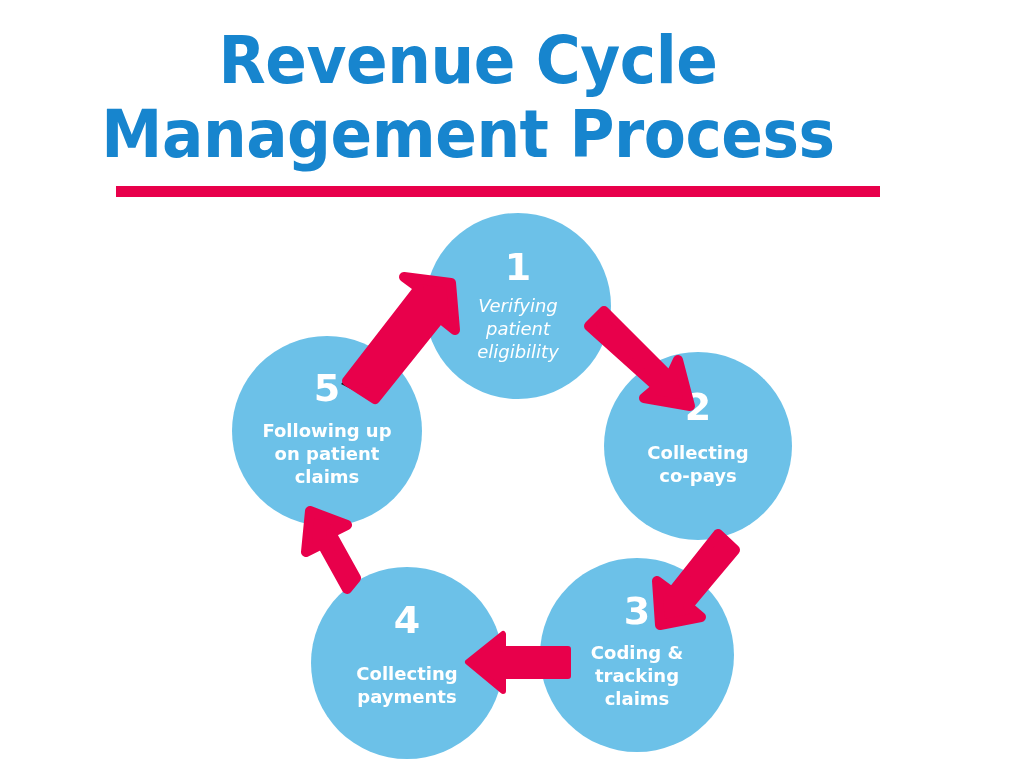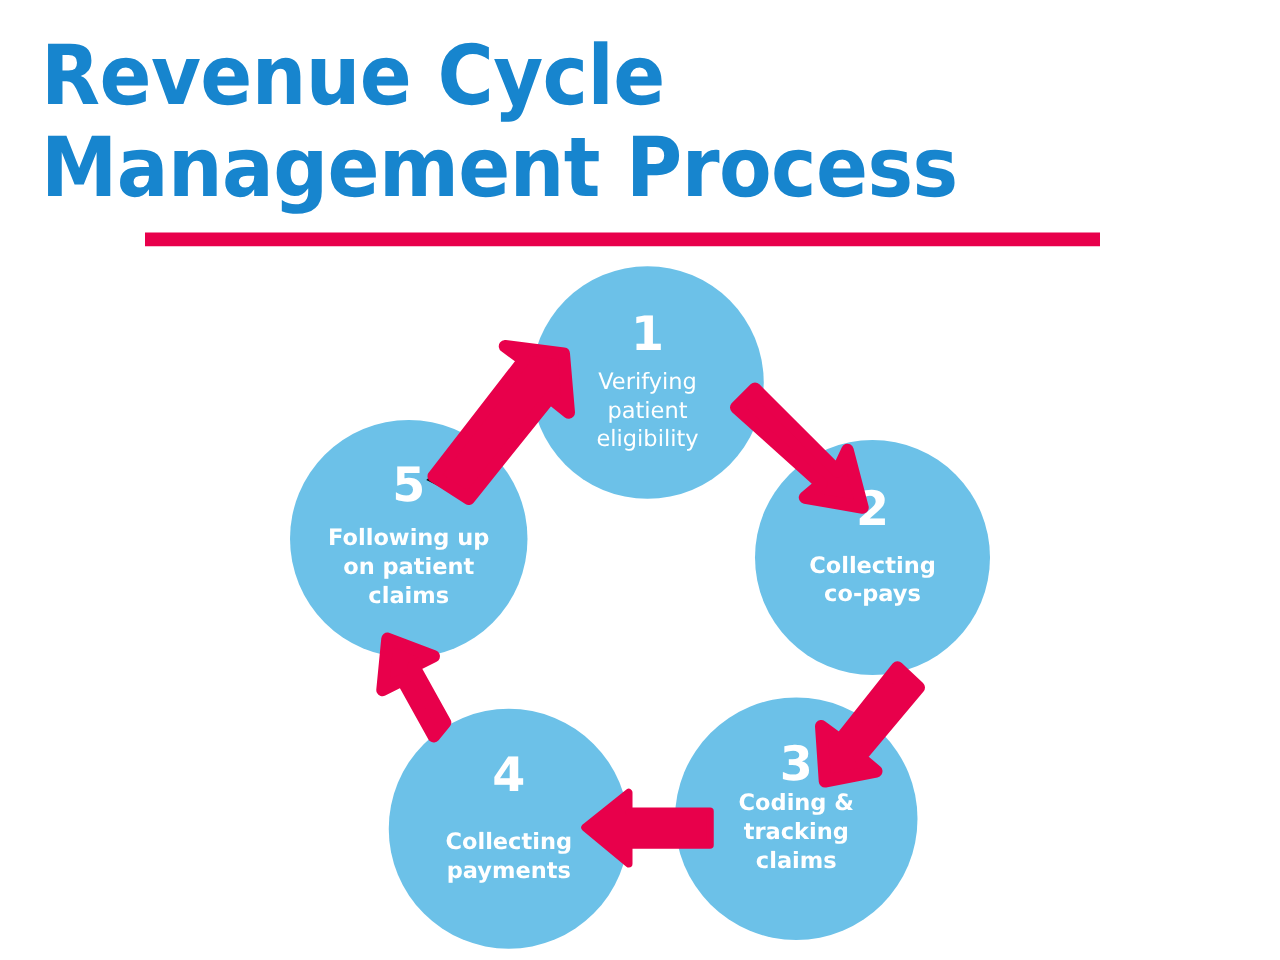--- a/index.html
+++ b/index.html
@@ -19,20 +19,21 @@
     background: #ffffff;
     overflow: hidden;
   }
 
   
   .title-block {
     position: absolute;
     left: 0;
     top: 24px;
     width: 936px;
+    text-align: center;
   }
   .title-line {
     color: #1785CE;
     font-family: "DejaVu Sans", "Liberation Sans", sans-serif;
     font-weight: bold;
     font-size: 66px;
     line-height: 74px;
     letter-spacing: -0.5px;
     transform: scaleX(0.93);
     transform-origin: center center;
@@ -75,25 +76,25 @@
     color: #ffffff;
     padding: 0 14px;
     white-space: pre-line;
   }
   .stage-label.light {
     font-weight: normal;
   }
 
   
   #stage-1 { left: 425px; top: 213px;  width: 186px; height: 186px; padding-top: 34px; }
-  #stage-1 .stage-label { margin-top: 7px; }
+  #stage-1 .stage-label { margin-top: 7px; font-style: italic; }
   #stage-2 { left: 604px; top: 352px;  width: 188px; height: 188px; padding-top: 35px; }
   #stage-2 .stage-label { margin-top: 14px; }
   #stage-3 { left: 540px; top: 558px;  width: 194px; height: 194px; padding-top: 33px; }
-  #stage-3 .stage-label { }
+  #stage-3 .stage-label { margin-top: 10px; }
   #stage-4 { left: 311px; top: 567px;  width: 192px; height: 192px; padding-top: 33px; }
   #stage-4 .stage-label { margin-top: 22px; }
   #stage-5 { left: 232px; top: 336px;  width: 190px; height: 190px; padding-top: 32px; }
   #stage-5 .stage-label { margin-top: 11px; }
 
   
   .arrow-layer {
     position: absolute;
     left: 0;
     top: 0;

